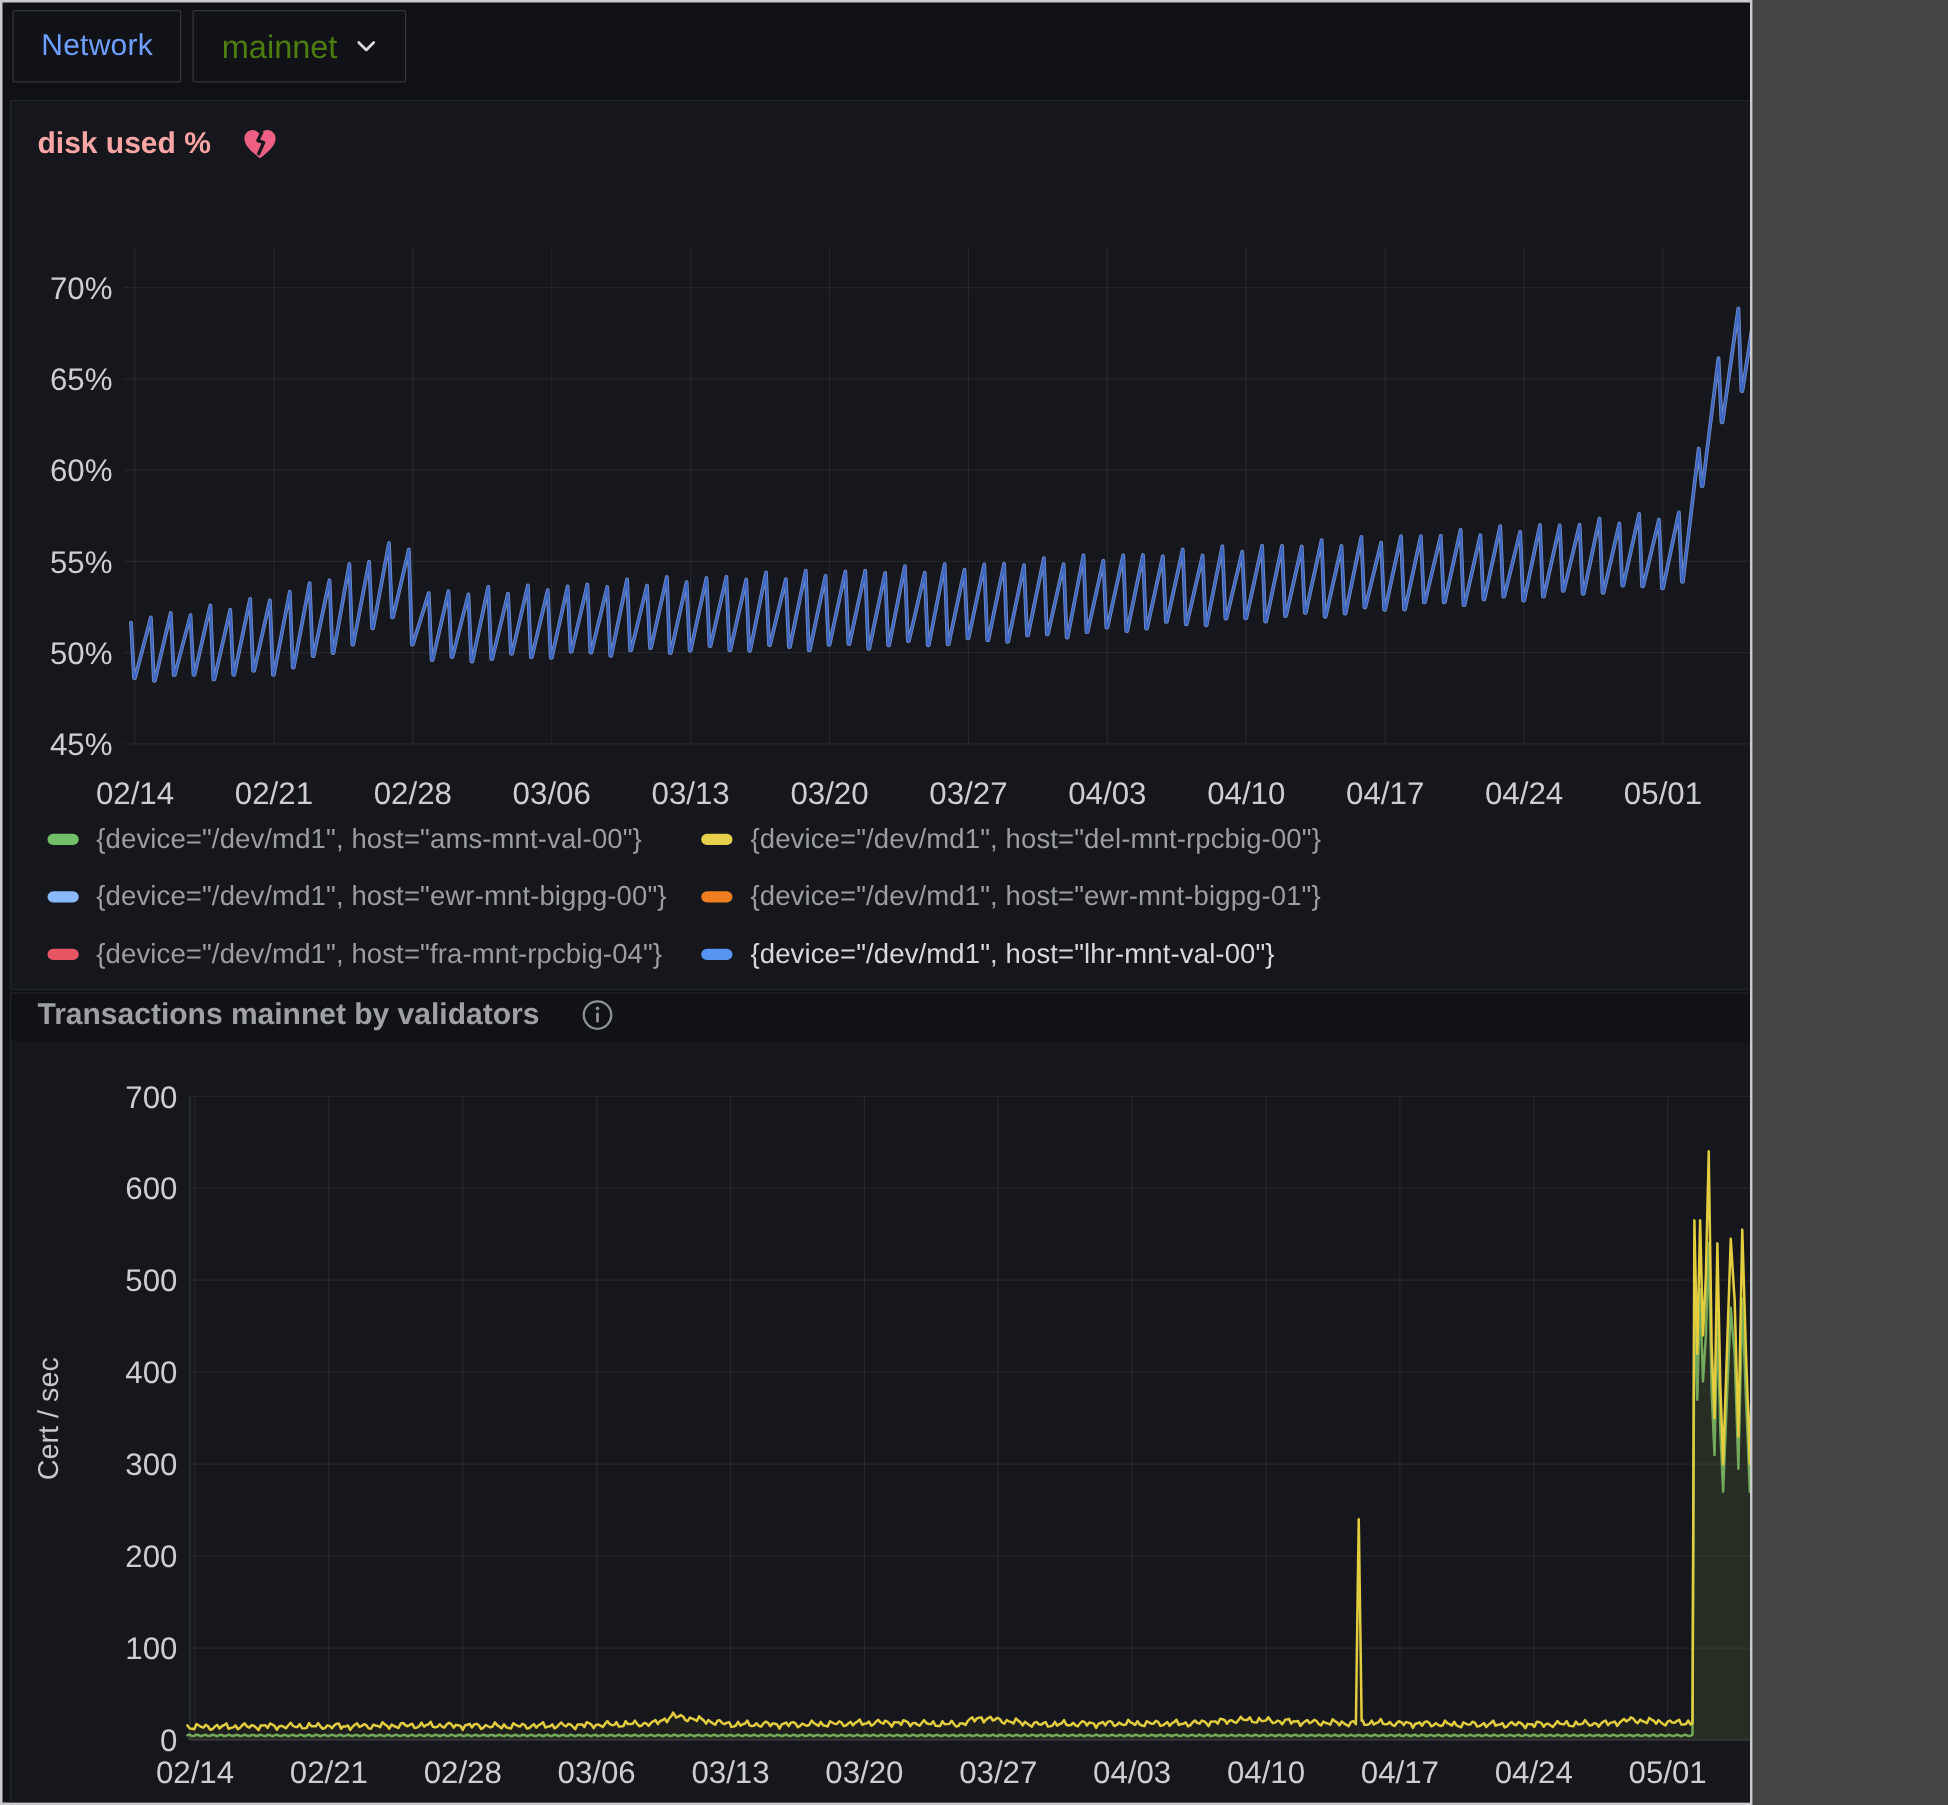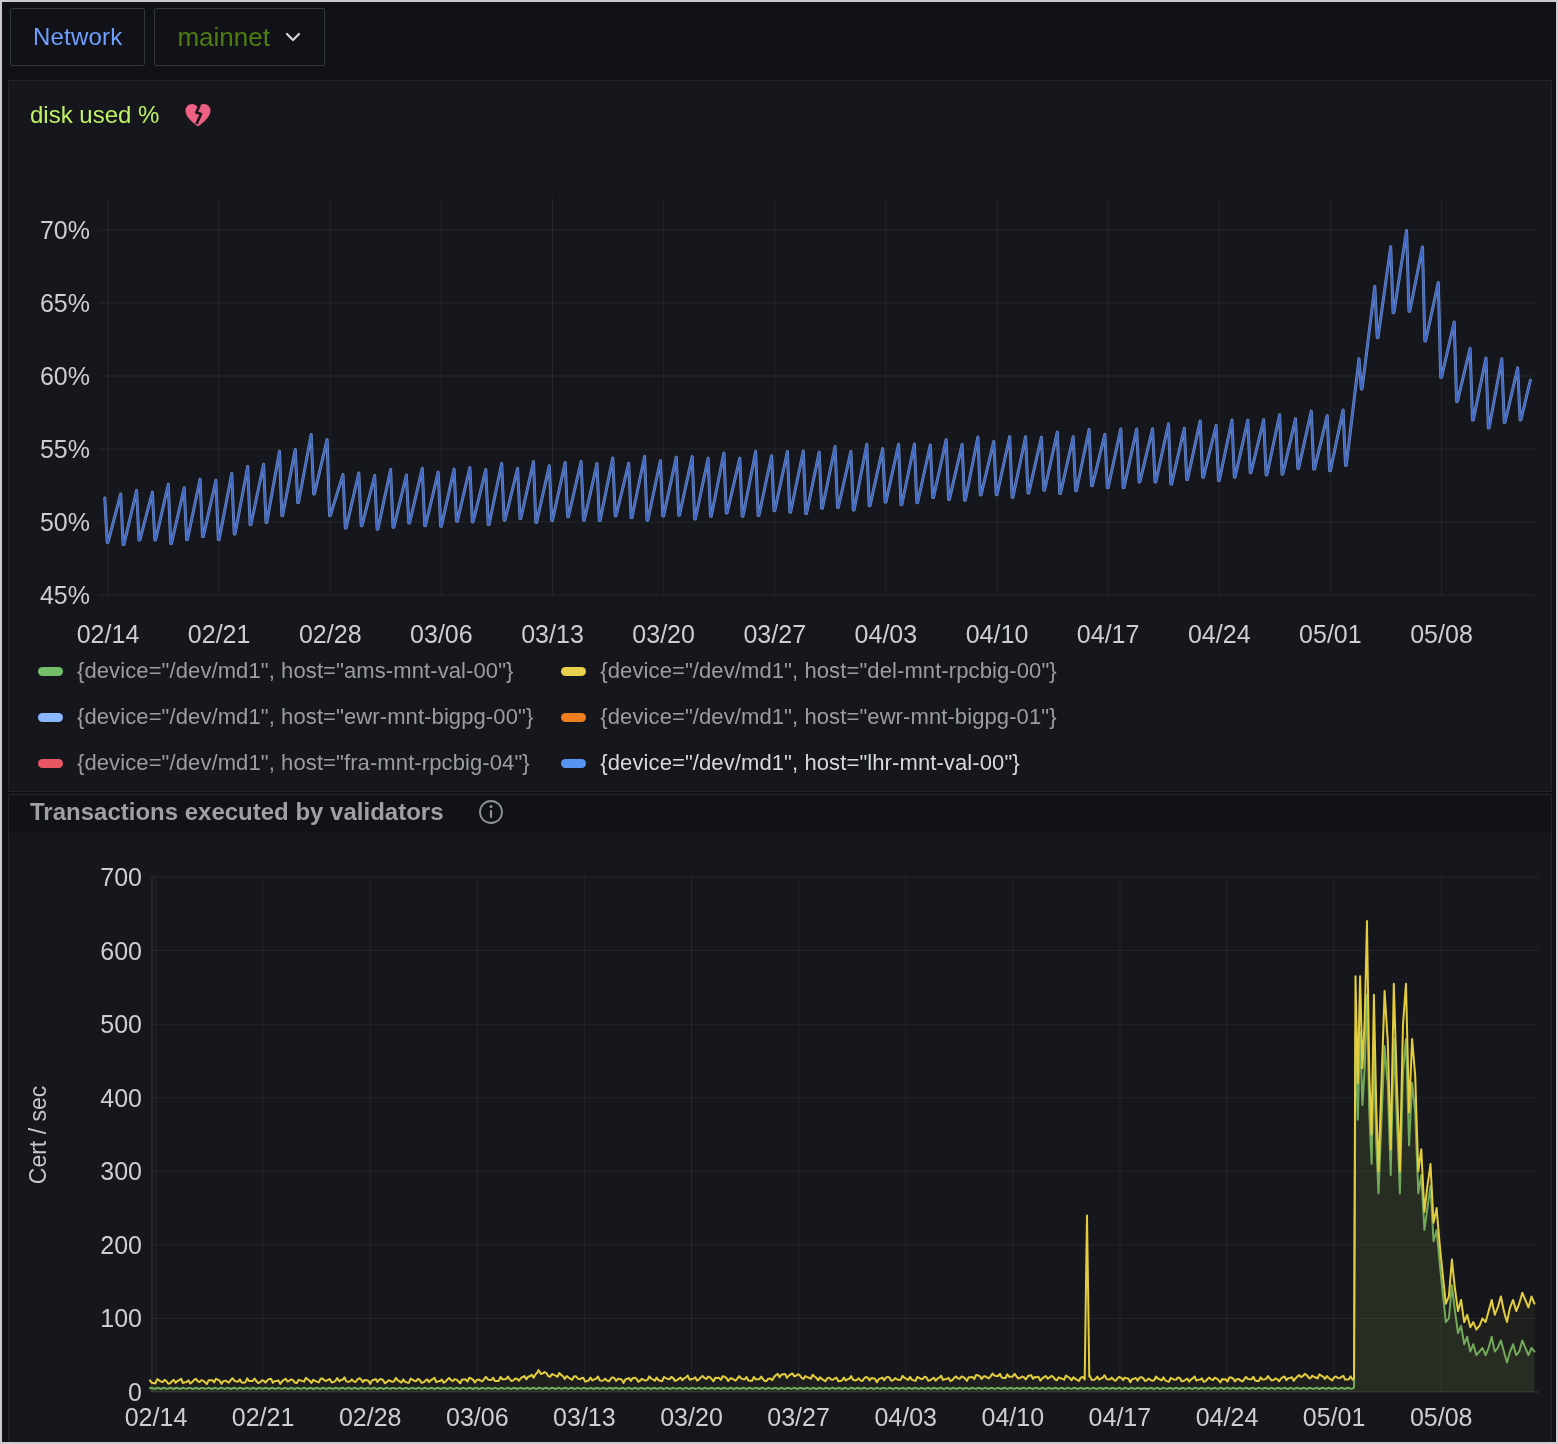--- a/index.html
+++ b/index.html
@@ -1,35 +1,35 @@
 <!DOCTYPE html>
 <html><head>
 <meta charset="utf-8">
 <style>
   html,body{margin:0;padding:0;background:#444;}
   .page{
-    position:relative;width:1558px;height:1444px;box-sizing:border-box;
+    position:relative;width:1402px;height:1444px;box-sizing:border-box;
     background:#101116;border:2px solid #c9cbce;overflow:hidden;
     font-family:"Liberation Sans","DejaVu Sans",sans-serif;
   }
   .topbar{position:absolute;left:8px;top:6px;display:flex;gap:9px;z-index:2;}
   .var-box{
     display:flex;align-items:center;height:58px;padding:0 22px;
     border:1px solid #34363d;border-radius:2px;background:#111217;box-sizing:border-box;
   }
   .var-label{color:#6e9fff;font-size:24px;font-weight:500;letter-spacing:.2px;}
   .var-value{color:#4d7c0f;font-size:26px;font-weight:500;}
   .chev{margin-left:14px;}
   .panel{position:absolute;background:#15171c;border:1px solid #22242a;box-sizing:border-box;z-index:0;}
   #panel1{left:6px;top:78px;width:1544px;height:712px;}
   #panel2{left:6px;top:792px;width:1544px;height:648px;border-bottom:none;}
   .p2header{position:absolute;left:0;top:0;width:100%;height:38px;background:rgba(8,9,12,.35);}
   #charts{position:absolute;left:0;top:0;z-index:1;pointer-events:none;}
   .title1row{position:absolute;left:28px;top:98px;display:flex;align-items:center;gap:24px;z-index:2;}
-  .title1{color:#bef264;font-size:24px;font-weight:400;}
+  .title1{color:#fca5a5;font-size:24px;font-weight:700;}
   .title2row{position:absolute;left:28px;top:796px;display:flex;align-items:center;gap:34px;z-index:2;}
   .title2{color:#9ea0a6;font-size:24px;font-weight:600;}
   #legend{
     position:absolute;left:36px;top:656px;z-index:2;
     display:grid;grid-template-columns:auto auto;column-gap:28px;row-gap:20px;
   }
   .legend-item{display:flex;align-items:center;cursor:pointer;}
   .legend-marker{width:25px;height:9px;border-radius:5px;margin-right:14px;flex:0 0 auto;}
   .legend-label{font-size:22px;color:#9b9da2;letter-spacing:.1px;}
   .legend-item.hl .legend-label{color:#d8d9da;}
@@ -151,21 +151,21 @@
 
   <div class="title1row">
     <span class="title1">disk used %</span>
     <svg width="30" height="30" viewBox="0 0 24 24">
       <path d="M12 21.2C5.4 16.4 2 12.4 2 8.6 2 5.5 4.3 3.2 7.2 3.2c1.9 0 3.7 1.1 4.8 2.8 1.1-1.7 2.9-2.8 4.8-2.8 2.9 0 5.2 2.3 5.2 5.4 0 3.8-3.4 7.8-10 12.6z" fill="#ee5f84"></path>
       <path d="M13.4 4.2 L10.6 10.0 L14.4 11.2 L10.8 19.2" fill="none" stroke="#15171c" stroke-width="2.1" stroke-linejoin="round"></path>
     </svg>
   </div>
 
   <div class="title2row">
-    <span class="title2">Transactions executed by validators</span>
+    <span class="title2">Transactions mainnet by validators</span>
     <svg width="26" height="26" viewBox="0 0 26 26">
       <circle cx="13" cy="13" r="11" fill="none" stroke="#8e9196" stroke-width="1.8"></circle>
       <rect x="11.9" y="11" width="2.2" height="8" rx="1.1" fill="#8e9196"></rect>
       <circle cx="13" cy="7.6" r="1.5" fill="#8e9196"></circle>
     </svg>
   </div>
 
   <div id="legend">
       <div class="legend-item">
         <span class="legend-marker" style="background: rgb(115, 191, 105);"></span>

